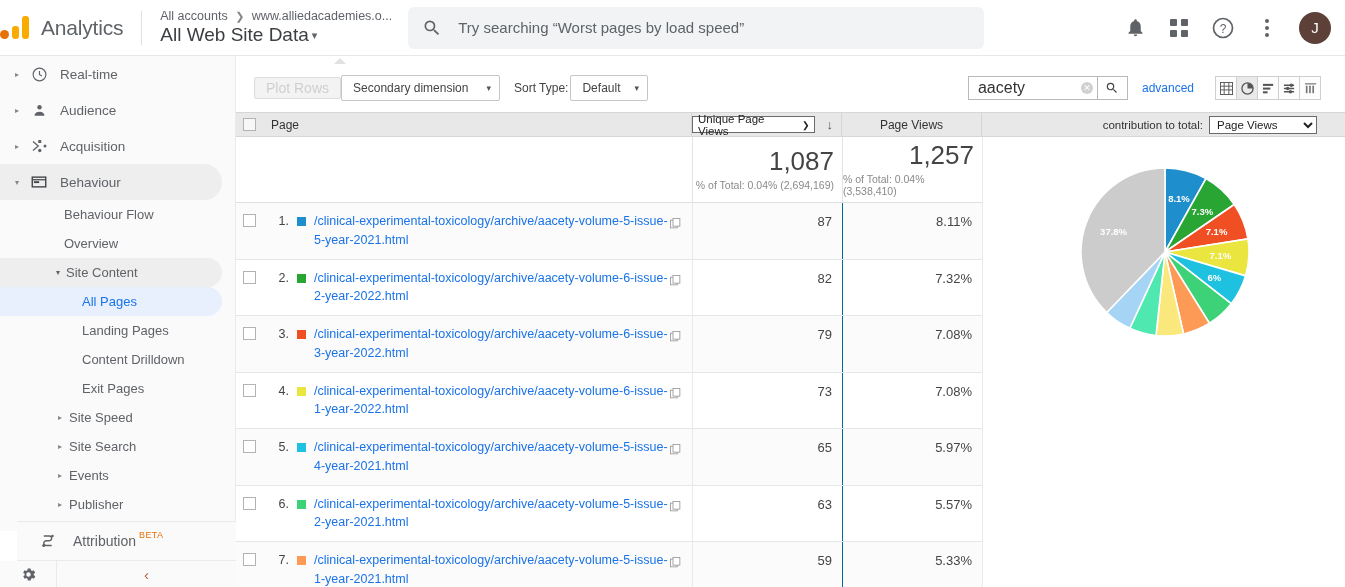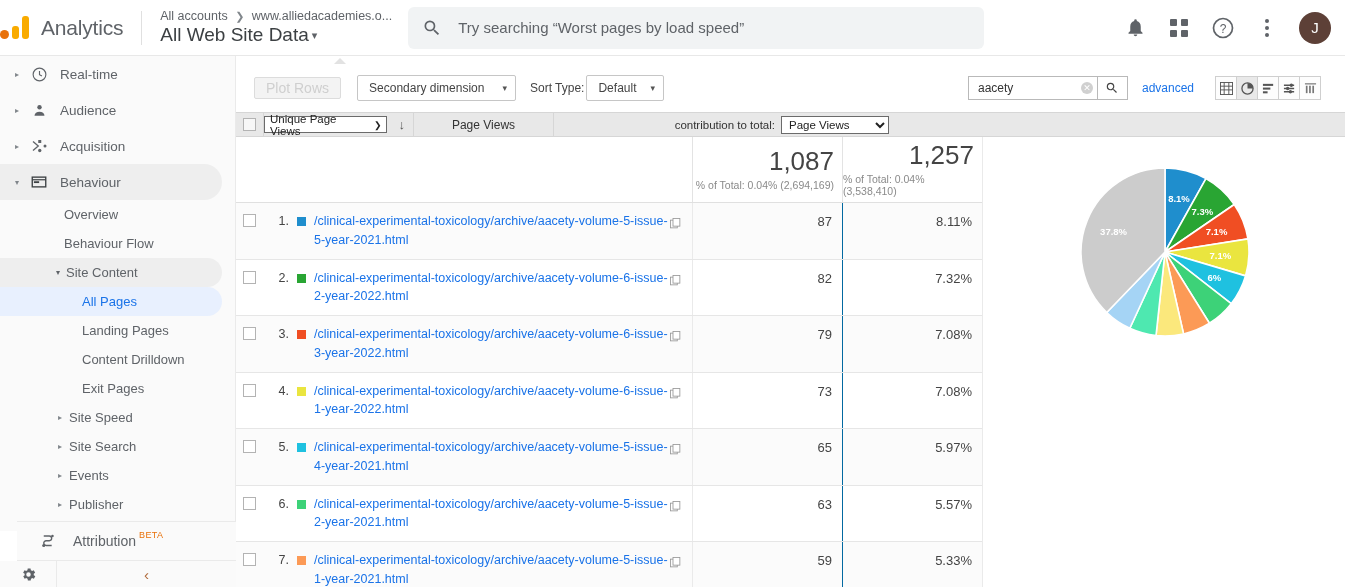--- a/index.html
+++ b/index.html
@@ -117,33 +117,33 @@
     background:#fff; display:flex; align-items:center; padding-left:18px;
   }
   .btn-plain{
     height:22px; padding:0 11px; border:1px solid #dcdcdc; background:#f3f3f3;
     font-size:14px; color:#cfcfcf; border-radius:2px; display:flex;align-items:center;
     font-family:"Liberation Sans",sans-serif;
   }
   .btn-sel{
     height:26px; padding:0 8px 0 11px; border:1px solid #c6c6c6; background:#fff;
     font-size:12px; color:#444; border-radius:2px; display:flex;align-items:center; gap:18px;
-    margin-left:16px; font-family:"Liberation Sans",sans-serif; cursor:pointer;
+    margin-left:0; font-family:"Liberation Sans",sans-serif; cursor:pointer;
   }
   .btn-sel .cv{ font-size:9px; color:#555; }
   .tlabel{ font-size:12px; color:#444; margin-left:14px;}
   .btn-sel.small{ gap:14px; margin-left:2px;}
 
   .rightctl{ margin-left:auto; display:flex; align-items:center; padding-right:24px;}
   .filterbox{
     width:130px;height:24px;border:1px solid #b9b9b9; background:#fff; display:flex;align-items:center;
     padding:0 4px 0 7px;
   }
   .filterbox input{
-    border:0;outline:none;flex:1;font-size:12px;color:#333;width:10px;
+    border:0;outline:none;flex:1;font-size:16px;color:#333;width:10px;
     font-family:"Liberation Sans",sans-serif;
   }
   .clearx{
     width:12px;height:12px;border-radius:50%;background:#d0d0d0;color:#fff;font-size:9px;
     display:flex;align-items:center;justify-content:center; flex:none; cursor:pointer;
   }
   .searchbtn{
     width:30px;height:24px;border:1px solid #b9b9b9;border-left:0;background:#fff;
     display:flex;align-items:center;justify-content:center; cursor:pointer;
   }
@@ -325,22 +325,22 @@
     <span class="nicon">
       <svg width="18" height="18" viewBox="0 0 24 24">
           <rect x="3" y="5.5" width="18" height="13" fill="none" stroke="#3c4043" stroke-width="1.8"></rect>
           <rect x="5.2" y="11" width="7" height="2.4" fill="#3c4043"></rect>
           <path d="M3 9h18" stroke="#3c4043" stroke-width="1.6"></path>
         </svg>
     </span>
     <span class="nlabel">Behaviour</span>
   </div>
 
+  <div class="nav-sub">Behaviour Flow</div>
   <div class="nav-sub">Overview</div>
-  <div class="nav-sub">Behaviour Flow</div>
 
   <div class="nav-sub group">
     <span class="tri">▾</span>
     <span>Site Content</span>
   </div>
 
   <div class="nav-sub lvl3 active">All Pages</div>
   <div class="nav-sub lvl3">Landing Pages</div>
   <div class="nav-sub lvl3">Content Drilldown</div>
   <div class="nav-sub lvl3">Exit Pages</div>
@@ -457,20 +457,21 @@
       </div>
     </div>
   </div>
 
   <div class="tbl">
 
     <div class="thead">
       <div class="c-chk">
         <span class="hchk"></span>
       </div>
+      <div class="c-page">Page</div>
       <div class="c-m1">
         <span class="dimsel">
           <span>Unique Page Views</span>
           <span class="cv">❯</span>
         </span>
         <span class="sortarrow">↓</span>
       </div>
       <div class="c-m2">Page Views</div>
       <div class="c-pie">
         <span class="contrib">

